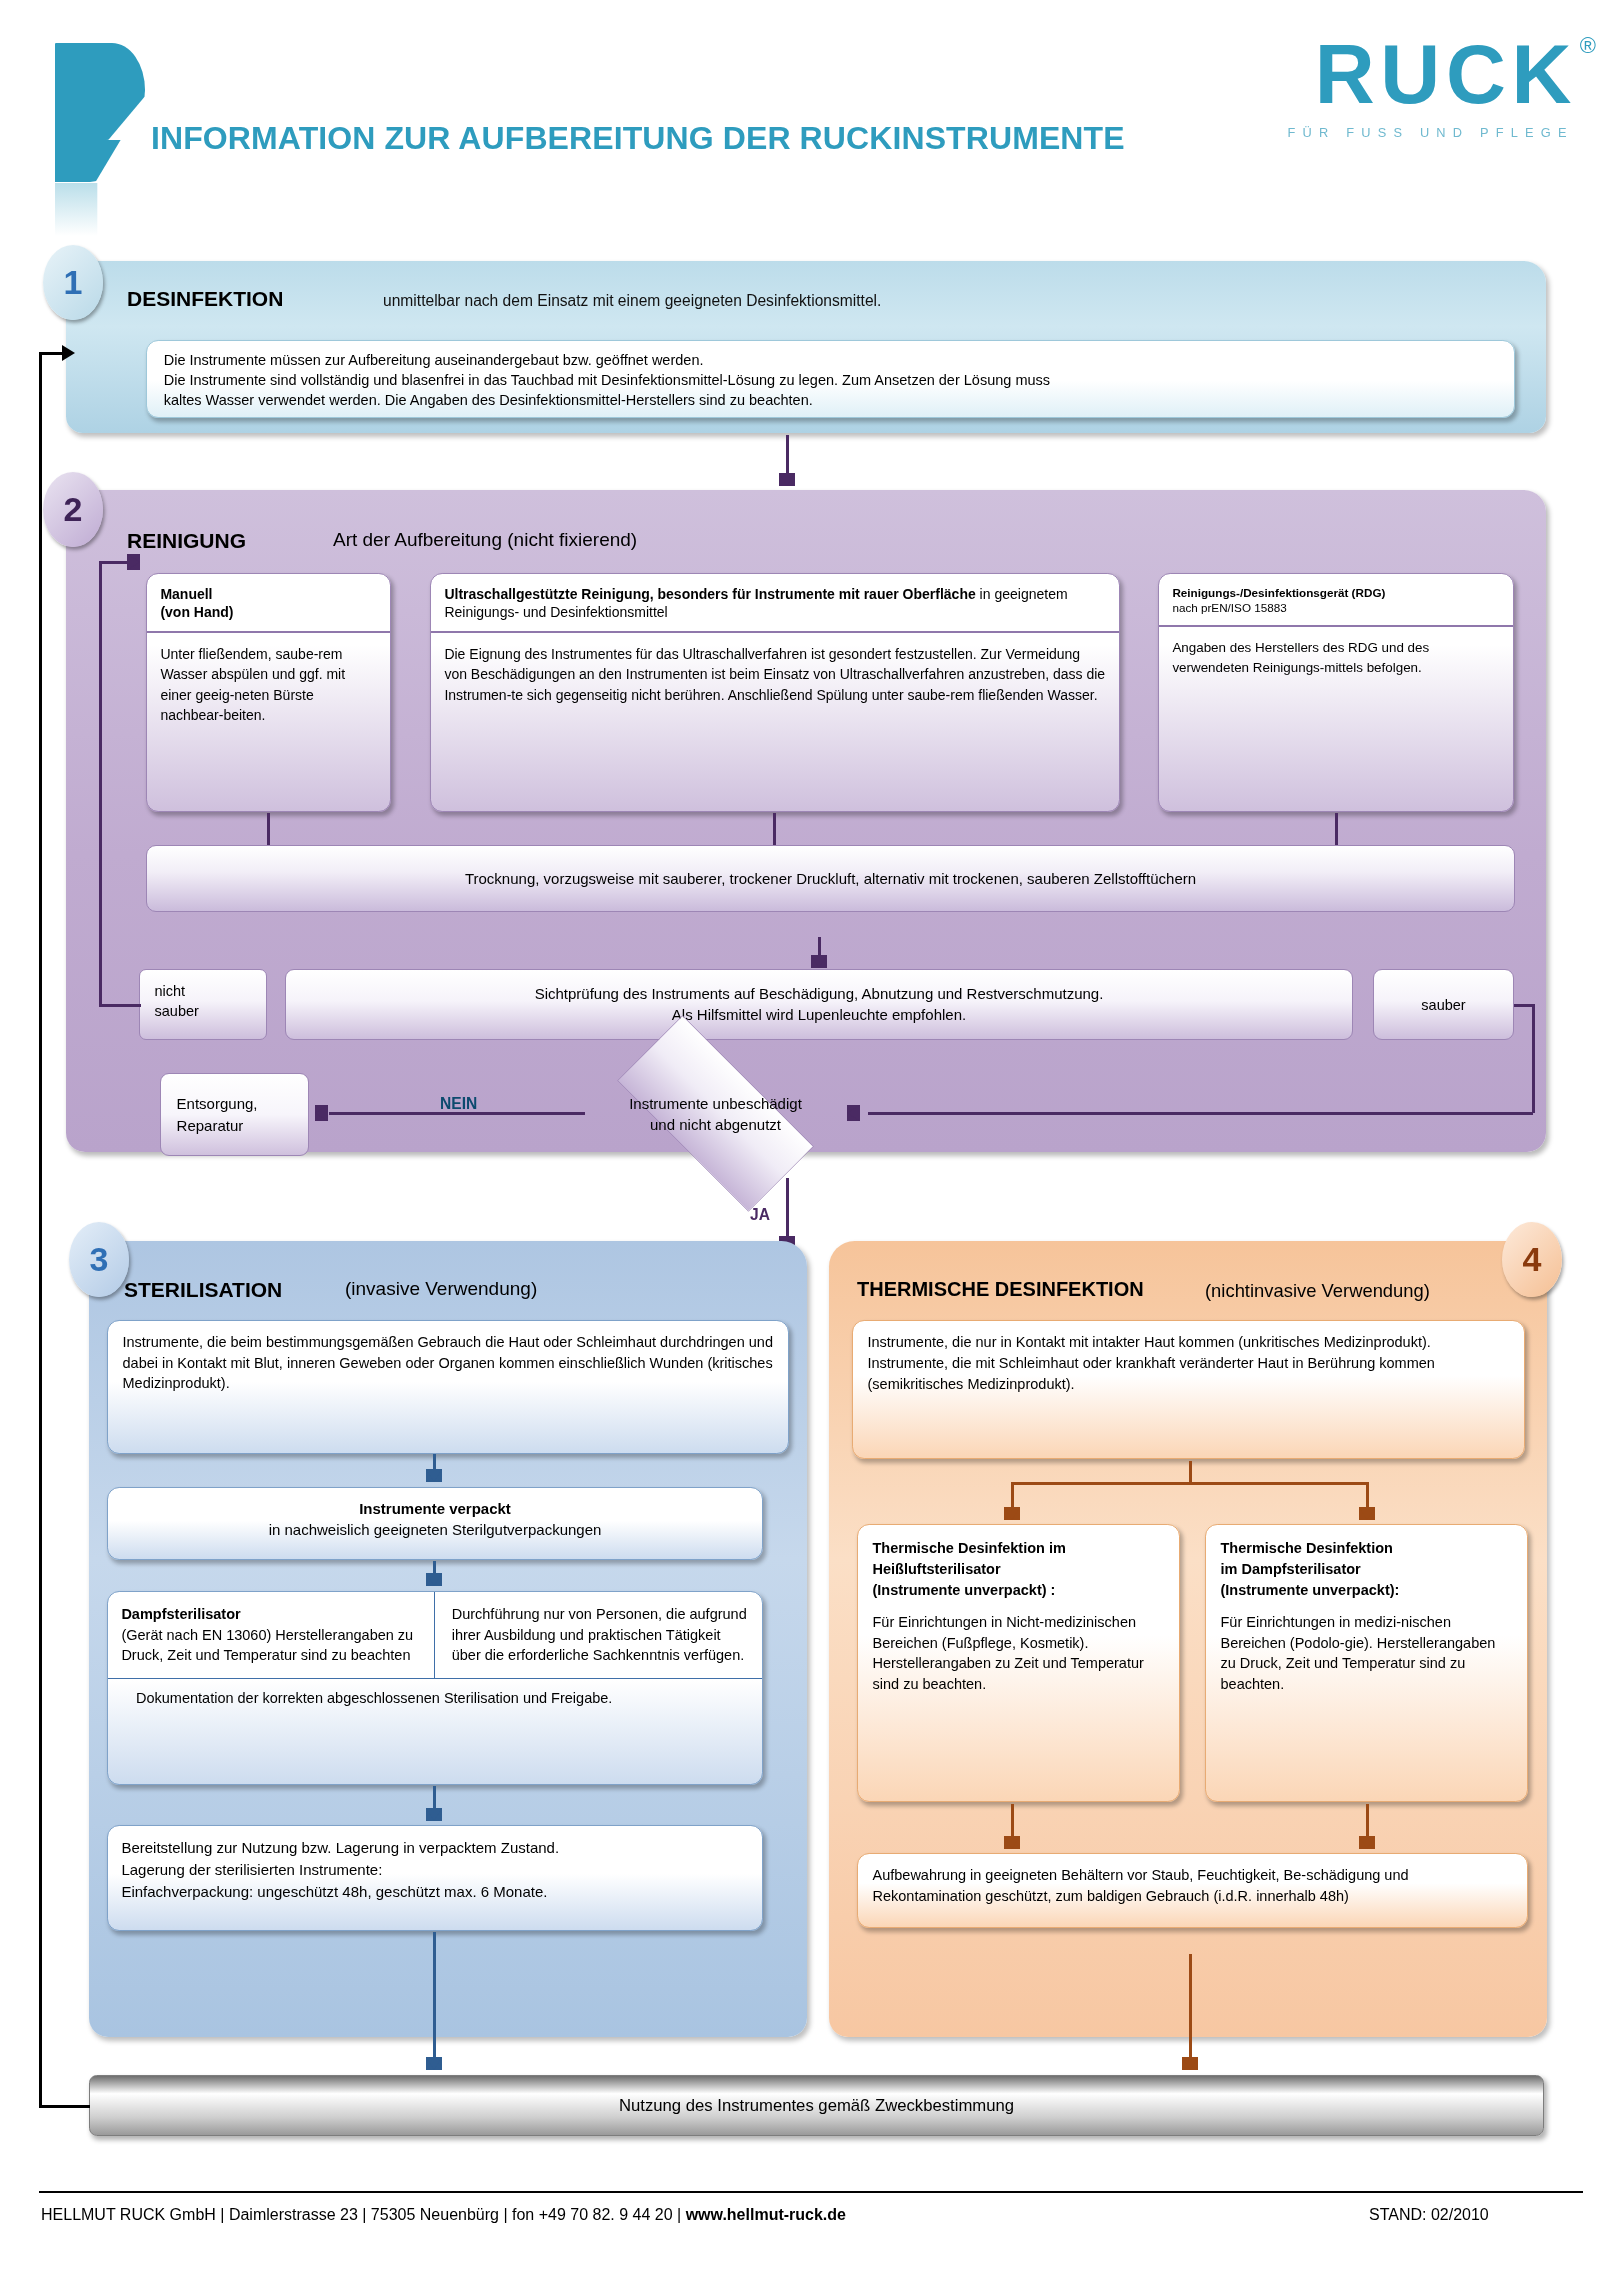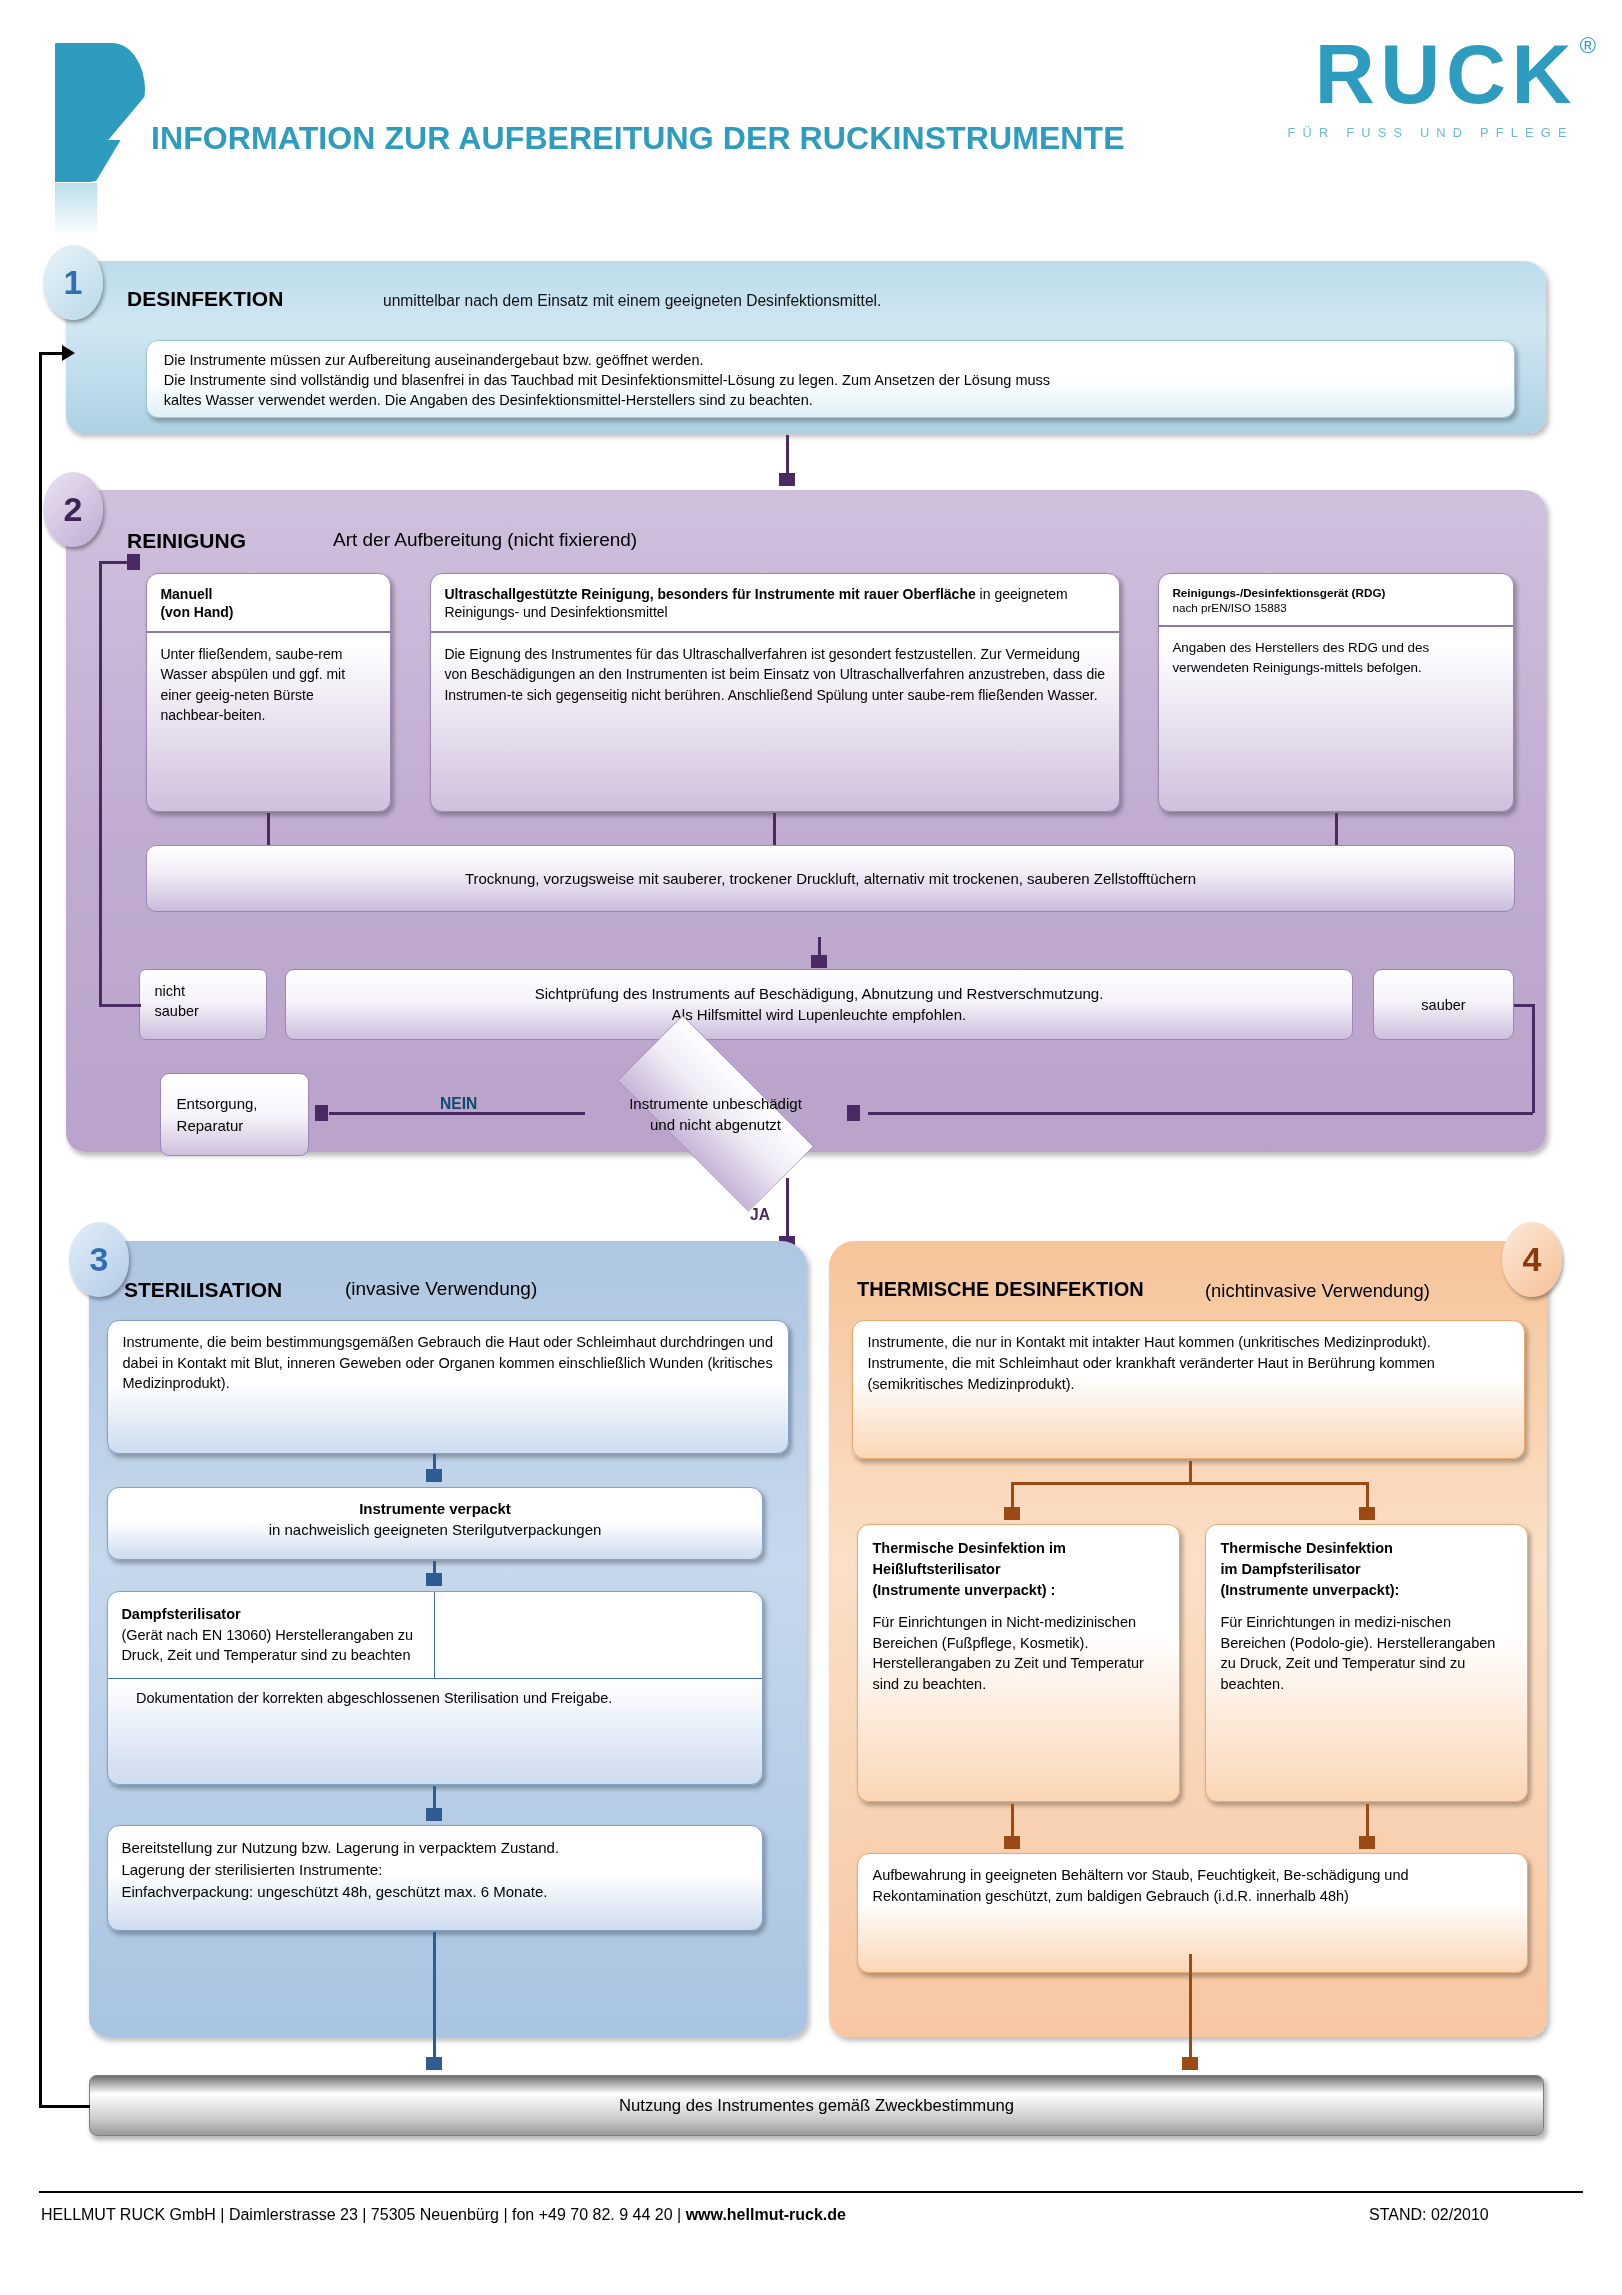--- a/index.html
+++ b/index.html
@@ -232,21 +232,21 @@
   }
   #c4-intro { left:852px; top:1320px; width:673px; height:139px; }
   #c4-intro .card-inner { padding:11px 14.5px; font-size:14.5px; line-height:1.44; }
 
   #c4-hot { left:857px; top:1524px; width:323px; height:278px; }
   #c4-hot .card-inner { padding:13.4px 14.5px; font-size:14.5px; line-height:1.42; }
   #c4-steam { left:1205px; top:1524px; width:323px; height:278px; }
   #c4-steam .card-inner { padding:13.4px 14.5px; font-size:14.5px; line-height:1.42; }
   .c4 .gap { height:12.2px; }
 
-  #c4-store { left:857px; top:1853px; width:671px; height:120px; }
+  #c4-store { left:857px; top:1853px; width:671px; height:75px; }
   #c4-store .card-inner { padding:11px 14.5px; font-size:14.5px; line-height:1.45; }
 
   
   #bar-use {
     position:absolute; left:89px; top:2075px; width:1455px; height:61px;
     background:linear-gradient(to bottom,#6e6e6e 0%,#ffffff 30%,#cfcfcf 70%,#9a9a9a 100%);
     border:0.6px solid #7d7d7d; border-radius:7.8px;
     display:flex; align-items:center; justify-content:center;
     font-size:16.7px; box-shadow:2.2px 3.3px 5px rgba(0,0,0,.3);
   }
@@ -403,20 +403,21 @@
 </div>
 <div class="vline bl" style="left:433px; top:1561px; height:14.5px;"></div>
 <div class="arr-d bl" style="left:426px; top:1573px;"></div>
 
 <div class="card c3" id="c3-steam">
   <div class="row">
     <div class="col col-l">
       <div class="card-head">Dampfsterilisator</div>
       <div>(Gerät nach EN 13060) Herstellerangaben zu Druck, Zeit und Temperatur sind zu beachten</div>
     </div>
+    <div class="col col-r">Durchführung nur von Personen, die aufgrund ihrer Ausbildung und praktischen Tätigkeit über die erforderliche Sachkenntnis  verfügen.</div>
   </div>
   <div class="foot">Dokumentation der korrekten abgeschlossenen Sterilisation und Freigabe.</div>
 </div>
 <div class="vline bl" style="left:433px; top:1786px; height:24.5px;"></div>
 <div class="arr-d bl" style="left:426px; top:1808px;"></div>
 
 <div class="card c3" id="c3-store">
   <div class="card-inner">
     <div>Bereitstellung zur Nutzung bzw. Lagerung in verpacktem Zustand.</div>
     <div>Lagerung der sterilisierten Instrumente:</div>

